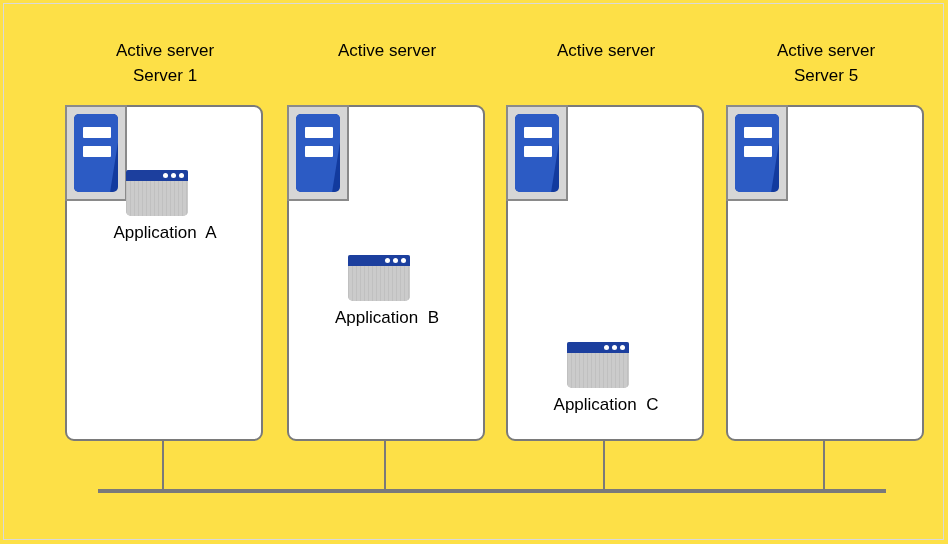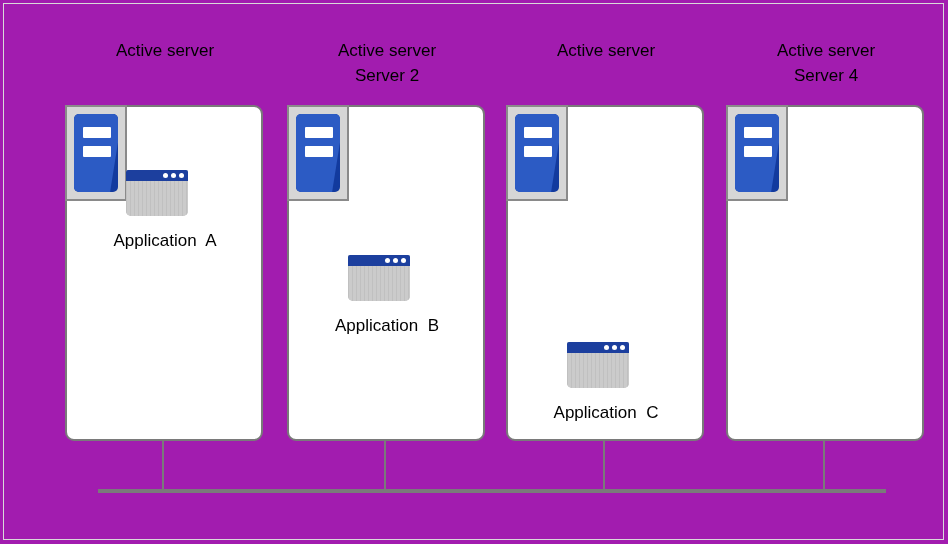--- a/index.html
+++ b/index.html
@@ -7,21 +7,21 @@
     padding: 0;
     background: #ffffff;
   }
   body {
     font-family: "Liberation Sans", sans-serif;
   }
   #canvas {
     position: relative;
     width: 948px;
     height: 544px;
-    background: #a21caf;
+    background: #fde047;
     box-sizing: border-box;
     overflow: hidden;
   }
   .frame-border {
     position: absolute;
     left: 3px;
     top: 3px;
     width: 941px;
     height: 537px;
     box-sizing: border-box;
@@ -160,21 +160,21 @@
     width: 100%;
     bottom: 0;
     background:
       repeating-linear-gradient(
         to right,
         #c0c0c0 0px, #c0c0c0 1px,
         #cbcbcb 1px, #cbcbcb 4px);
   }
   .app-label {
     position: absolute;
-    top: 60px;
+    top: 52px;
     left: -24px;
     width: 248px;
     text-align: center;
     font-size: 17px;
     line-height: 22px;
     color: #000000;
     white-space: pre;
   }
 
   
@@ -191,20 +191,21 @@
 <body>
 
 <div id="canvas">
 
   <div class="frame-border"></div>
 
   <div class="server-col" style="left:65px;">
 
     <div class="server-title">
       <span>Active server</span>
+      <span class="line2">Server 1</span>
     </div>
 
     <div class="server-box"></div>
 
     <div class="server-icon" style="left:0px; top:105px;">
       <div class="chassis">
         <div class="bar b1"></div>
         <div class="bar b2"></div>
       </div>
     </div>
@@ -223,21 +224,20 @@
       <div class="app-label">Application  A</div>
     </div>
 
     <div class="connector"></div>
   </div>
 
   <div class="server-col" style="left:287px;">
 
     <div class="server-title">
       <span>Active server</span>
-      <span class="line2">Server 2</span>
     </div>
 
     <div class="server-box"></div>
 
     <div class="server-icon" style="left:0px; top:105px;">
       <div class="chassis">
         <div class="bar b1"></div>
         <div class="bar b2"></div>
       </div>
     </div>
@@ -288,21 +288,21 @@
       <div class="app-label">Application  C</div>
     </div>
 
     <div class="connector"></div>
   </div>
 
   <div class="server-col" style="left:726px;">
 
     <div class="server-title">
       <span>Active server</span>
-      <span class="line2">Server 4</span>
+      <span class="line2">Server 5</span>
     </div>
 
     <div class="server-box"></div>
 
     <div class="server-icon" style="left:0px; top:105px;">
       <div class="chassis">
         <div class="bar b1"></div>
         <div class="bar b2"></div>
       </div>
     </div>

